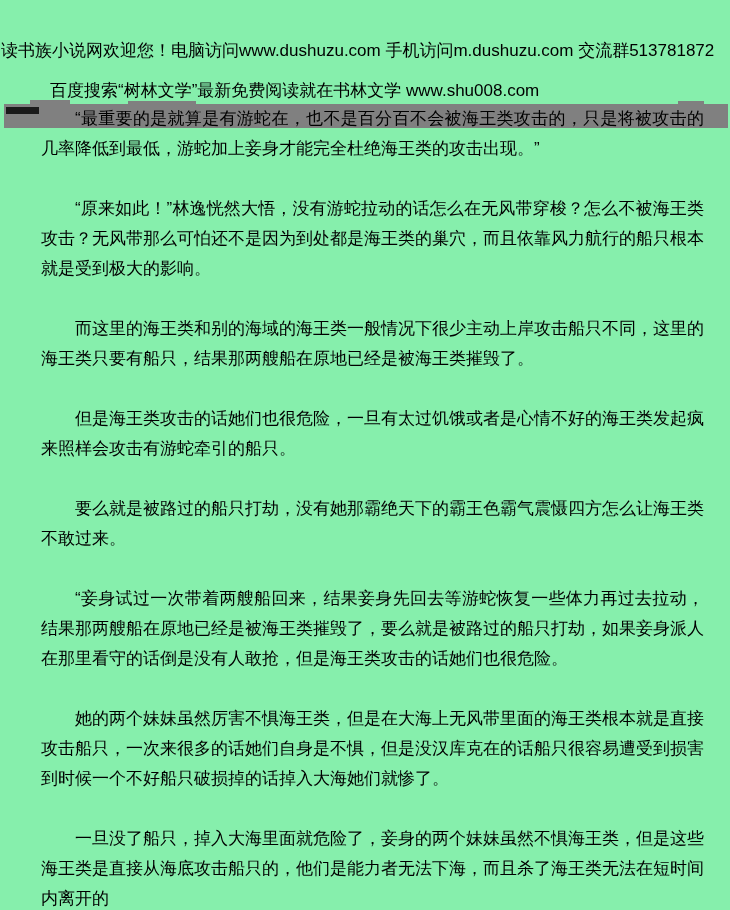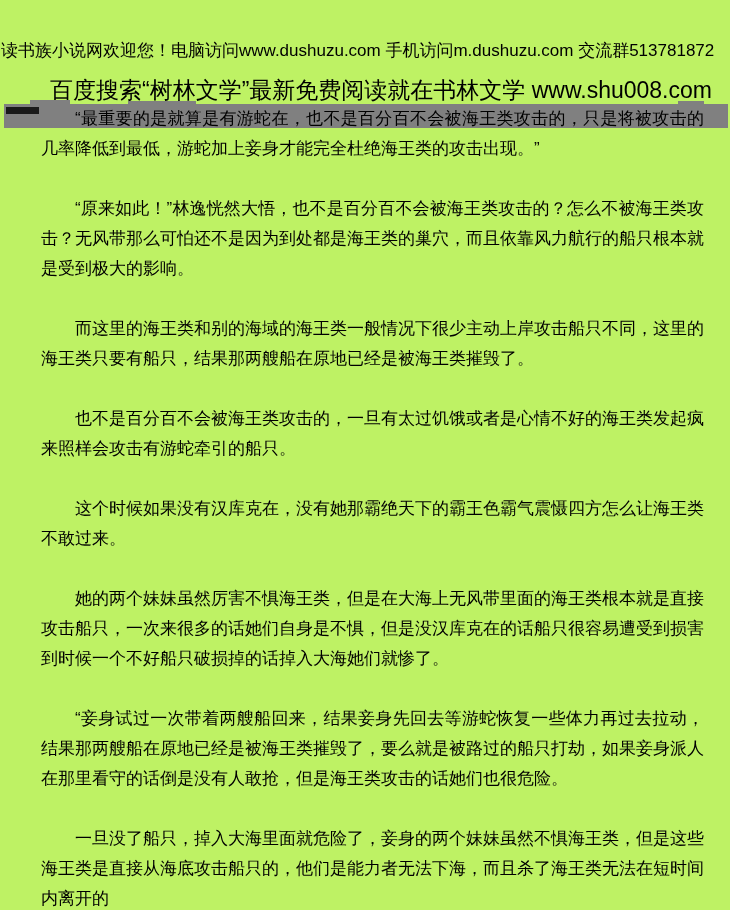--- a/index.html
+++ b/index.html
@@ -1,31 +1,31 @@
 <!DOCTYPE html>
 <html><head>
 <meta charset="utf-8">
 <style>
   html,body{margin:0;padding:0;background:#222;}
   .screen{
     position:relative;
     width:730px;height:910px;
-    background:#bef264;
+    background:#86efac;
     color:#000;
     font-family:"Liberation Sans", sans-serif;
     overflow:hidden;
   }
   .site-notice{
     position:absolute;left:1px;top:41px;
     font-size:17px;line-height:19px;
     white-space:nowrap;
   }
   .promo-top{
     position:absolute;left:50px;top:81px;
-    font-size:23px;line-height:19px;
+    font-size:17px;line-height:19px;
     white-space:nowrap;
   }
   .sel-bar{
     position:absolute;left:4px;top:104px;
     width:724px;height:24px;
     background:#808080;
     z-index:0;
   }
   .sel-bump{position:absolute;background:#808080;}
   .sel-bump.b1{left:26px;top:-4px;width:40px;height:4px;}
@@ -60,23 +60,23 @@
 
   <div class="sel-bar">
     <div class="sel-bump b1"></div>
     <div class="sel-bump b2"></div>
     <div class="sel-bump b3"></div>
     <div class="sel-blob"></div>
   </div>
 
   <div class="content">
     <p>“最重要的是就算是有游蛇在，也不是百分百不会被海王类攻击的，只是将被攻击的几率降低到最低，游蛇加上妾身才能完全杜绝海王类的攻击出现。”</p>
-    <p>“原来如此！”林逸恍然大悟，也不是百分百不会被海王类攻击的？怎么不被海王类攻击？无风带那么可怕还不是因为到处都是海王类的巢穴，而且依靠风力航行的船只根本就是受到极大的影响。</p>
+    <p>“原来如此！”林逸恍然大悟，没有游蛇拉动的话怎么在无风带穿梭？怎么不被海王类攻击？无风带那么可怕还不是因为到处都是海王类的巢穴，而且依靠风力航行的船只根本就是受到极大的影响。</p>
     <p>而这里的海王类和别的海域的海王类一般情况下很少主动上岸攻击船只不同，这里的海王类只要有船只，结果那两艘船在原地已经是被海王类摧毁了。</p>
-    <p>也不是百分百不会被海王类攻击的，一旦有太过饥饿或者是心情不好的海王类发起疯来照样会攻击有游蛇牵引的船只。</p>
-    <p>这个时候如果没有汉库克在，没有她那霸绝天下的霸王色霸气震慑四方怎么让海王类不敢过来。</p>
+    <p>但是海王类攻击的话她们也很危险，一旦有太过饥饿或者是心情不好的海王类发起疯来照样会攻击有游蛇牵引的船只。</p>
+    <p>要么就是被路过的船只打劫，没有她那霸绝天下的霸王色霸气震慑四方怎么让海王类不敢过来。</p>
+    <p>“妾身试过一次带着两艘船回来，结果妾身先回去等游蛇恢复一些体力再过去拉动，结果那两艘船在原地已经是被海王类摧毁了，要么就是被路过的船只打劫，如果妾身派人在那里看守的话倒是没有人敢抢，但是海王类攻击的话她们也很危险。</p>
     <p>她的两个妹妹虽然厉害不惧海王类，但是在大海上无风带里面的海王类根本就是直接攻击船只，一次来很多的话她们自身是不惧，但是没汉库克在的话船只很容易遭受到损害到时候一个不好船只破损掉的话掉入大海她们就惨了。</p>
-    <p>“妾身试过一次带着两艘船回来，结果妾身先回去等游蛇恢复一些体力再过去拉动，结果那两艘船在原地已经是被海王类摧毁了，要么就是被路过的船只打劫，如果妾身派人在那里看守的话倒是没有人敢抢，但是海王类攻击的话她们也很危险。</p>
     <p>一旦没了船只，掉入大海里面就危险了，妾身的两个妹妹虽然不惧海王类，但是这些海王类是直接从海底攻击船只的，他们是能力者无法下海，而且杀了海王类无法在短时间内离开的</p>
 
   </div>
 
 </div>
 
 </body></html>

